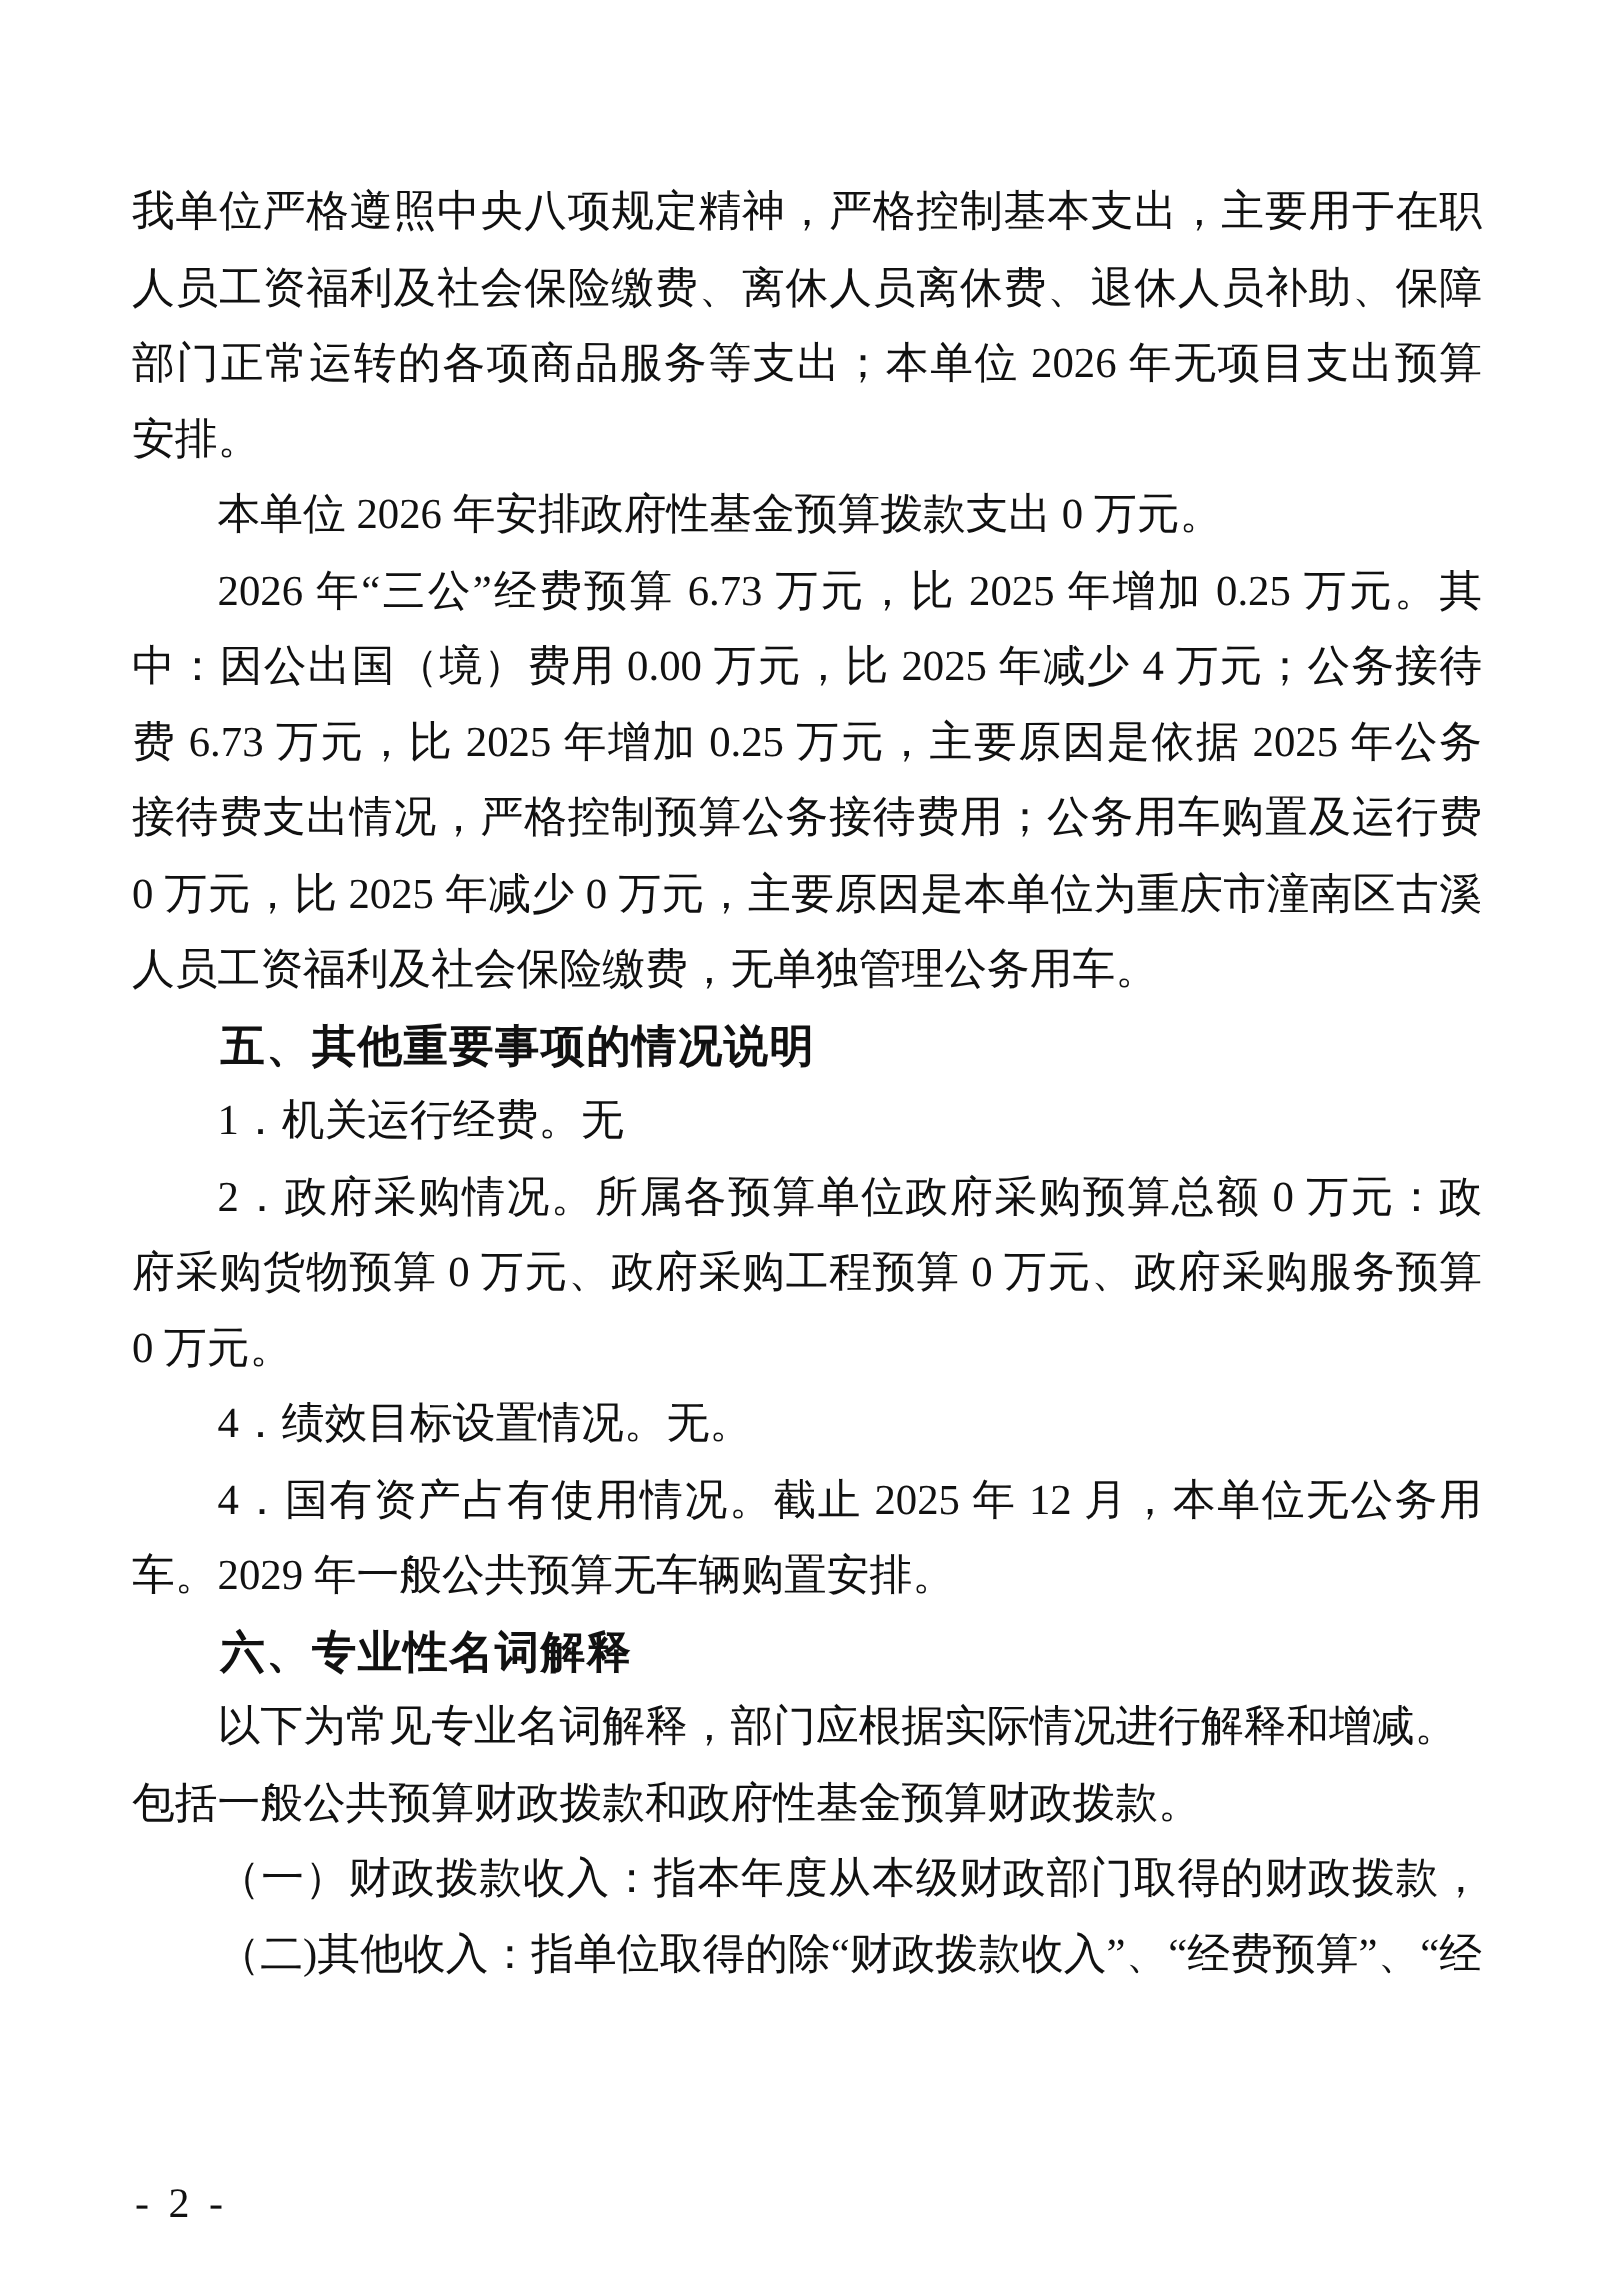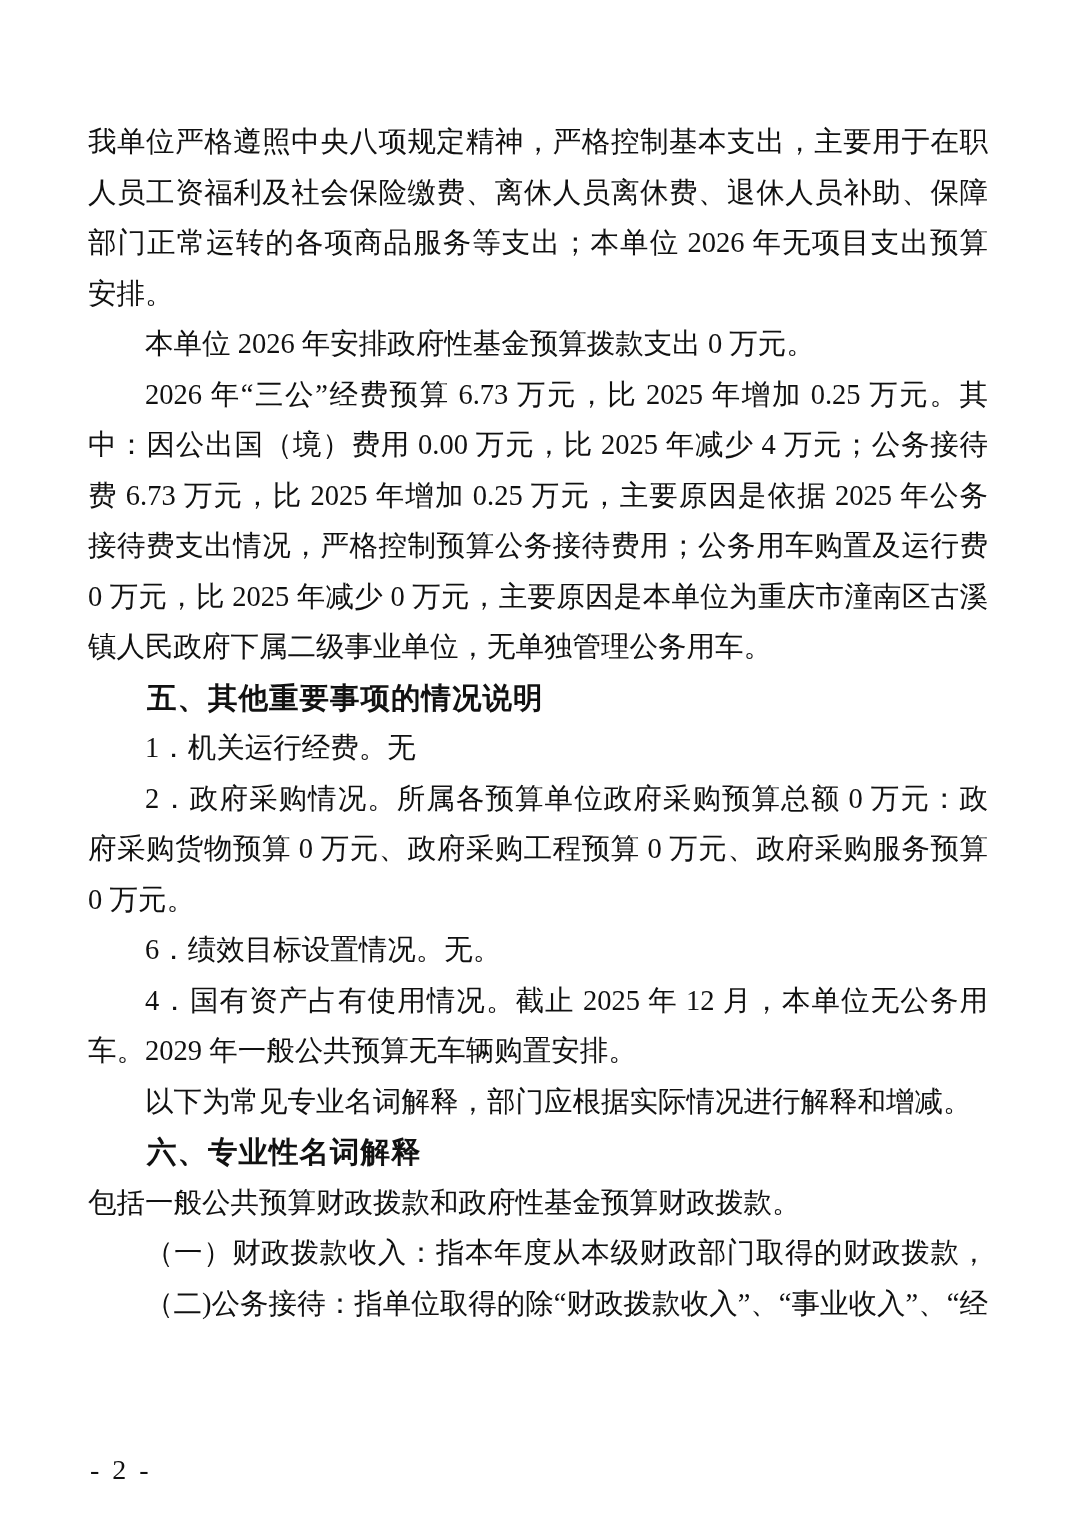--- a/index.html
+++ b/index.html
@@ -64,31 +64,31 @@
   <div class="line">我单位严格遵照中央八项规定精神，严格控制基本支出，主要用于在职</div>
       <div class="line">人员工资福利及社会保险缴费、离休人员离休费、退休人员补助、保障</div>
       <div class="line">部门正常运转的各项商品服务等支出；本单位 2026 年无项目支出预算</div>
       <div class="line endline">安排。</div>
       <div class="line indent endline">本单位 2026 年安排政府性基金预算拨款支出 0 万元。</div>
       <div class="line indent">2026 年“三公”经费预算 6.73 万元，比 2025 年增加 0.25 万元。其</div>
       <div class="line">中：因公出国（境）费用 0.00 万元，比 2025 年减少 4 万元；公务接待</div>
       <div class="line">费 6.73 万元，比 2025 年增加 0.25 万元，主要原因是依据 2025 年公务</div>
       <div class="line">接待费支出情况，严格控制预算公务接待费用；公务用车购置及运行费</div>
       <div class="line">0 万元，比 2025 年减少 0 万元，主要原因是本单位为重庆市潼南区古溪</div>
-      <div class="line endline">镇人民政府下属二级事业单位，无单独管理公务用车。</div>
+      <div class="line endline">人员工资福利及社会保险缴费，无单独管理公务用车。</div>
       <div class="line heading indent endline">五、其他重要事项的情况说明</div>
       <div class="line indent endline">1．机关运行经费。无</div>
       <div class="line indent">2．政府采购情况。所属各预算单位政府采购预算总额 0 万元：政</div>
       <div class="line">府采购货物预算 0 万元、政府采购工程预算 0 万元、政府采购服务预算</div>
       <div class="line endline">0 万元。</div>
-      <div class="line indent endline">6．绩效目标设置情况。无。</div>
+      <div class="line indent endline">4．绩效目标设置情况。无。</div>
       <div class="line indent">4．国有资产占有使用情况。截止 2025 年 12 月，本单位无公务用</div>
       <div class="line endline">车。2029 年一般公共预算无车辆购置安排。</div>
+      <div class="line heading indent endline">六、专业性名词解释</div>
       <div class="line indent endline">以下为常见专业名词解释，部门应根据实际情况进行解释和增减。</div>
-      <div class="line heading indent endline">六、专业性名词解释</div>
       <div class="line endline">包括一般公共预算财政拨款和政府性基金预算财政拨款。</div>
       <div class="line indent">（一）财政拨款收入：指本年度从本级财政部门取得的财政拨款，</div>
-      <div class="line indent">（二)公务接待：指单位取得的除“财政拨款收入”、“事业收入”、“经</div>
+      <div class="line indent">（二)其他收入：指单位取得的除“财政拨款收入”、“经费预算”、“经</div>
     </div>
   <div class="footer">
     <span>- 2 -</span>
   </div>
 </div>
 
 </body></html>

